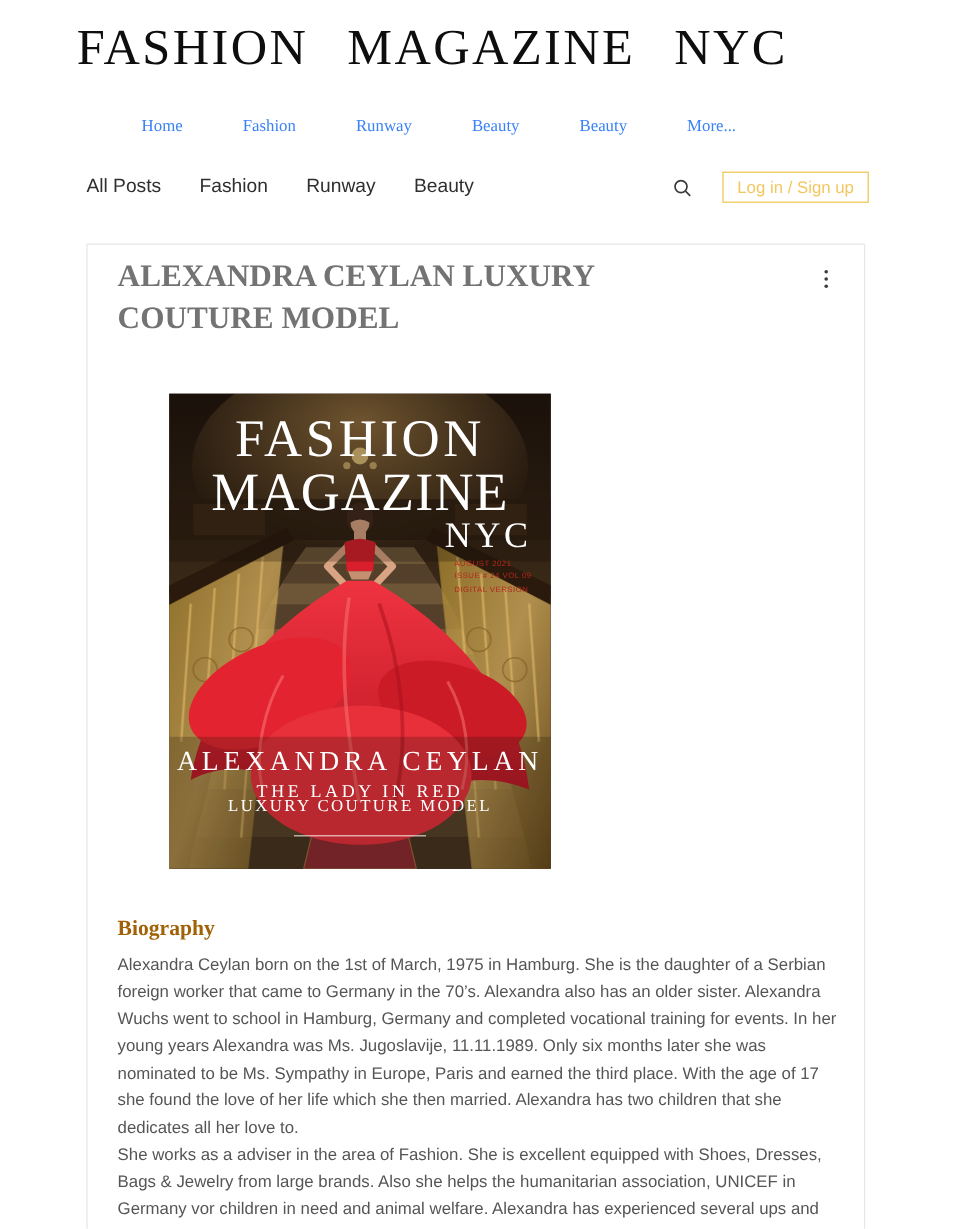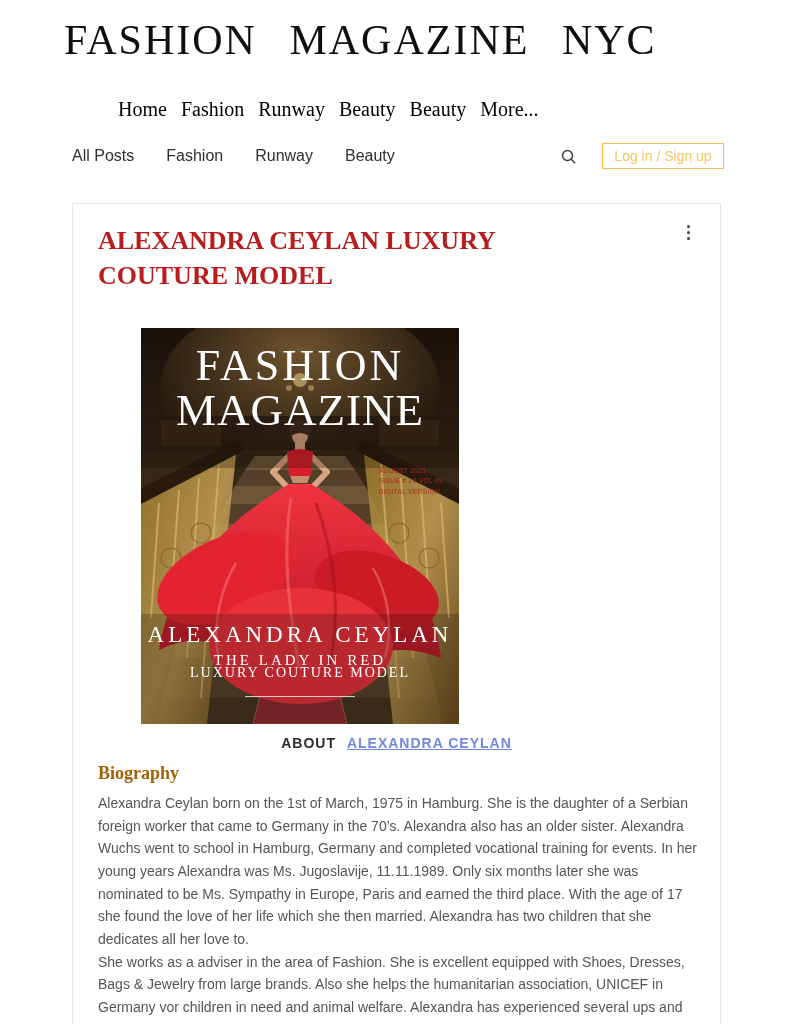--- a/index.html
+++ b/index.html
@@ -2,39 +2,39 @@
 <html><head>
 <meta charset="utf-8">
 <style>
   * { box-sizing: border-box; margin: 0; padding: 0; }
   html,body { width:796px; height:1024px; background:#ffffff; overflow:hidden;
     font-family:"Liberation Sans", sans-serif; position:relative; }
 
   
   .logo { position:absolute; left:64px; top:16px; font-family:"Liberation Serif", serif;
     font-size:42px; letter-spacing:2px; word-spacing:20px; color:#0e0e0e; white-space:nowrap; }
-  .mainnav { position:absolute; left:118px; top:98px; display:flex; gap:14px;
-    font-family:"Liberation Serif", serif; font-size:20px; color:#000000; }
+  .mainnav { position:absolute; left:118px; top:98px; display:flex; gap:50px;
+    font-family:"Liberation Serif", serif; font-size:14px; color:#3b82f6; }
   .mainnav span { cursor:pointer; }
 
   
   .blogbar-tabs { position:absolute; left:72px; top:147px; display:flex; gap:32px;
     font-size:16px; color:#2f2f2f; }
   .blogbar-tabs span { cursor:pointer; }
   .searchbtn { position:absolute; left:558px; top:146px; width:22px; height:22px; cursor:pointer; }
   .loginbtn { position:absolute; left:602px; top:143px; width:122px; height:26px;
     border:1px solid #f0c24b; color:#f3c75f; background:#fff; font-size:14px;
     display:flex; align-items:center; justify-content:center; cursor:pointer;
     font-family:"Liberation Sans", sans-serif; }
 
   
   .card { position:absolute; left:72px; top:203px; width:649px; height:830px;
     background:#fff; border:1px solid #e7e7e7; }
-  .post-title { position:absolute; left:25px; top:19px; width:480px;
-    font-family:"Liberation Serif", serif; font-size:26px; line-height:1.35; color:#b91c1c; }
+  .post-title { position:absolute; left:25px; top:8px; width:480px;
+    font-family:"Liberation Serif", serif; font-size:26px; line-height:1.35; color:#737373; }
   .kebab { position:absolute; right:27px; top:18px; display:flex; flex-direction:column;
     gap:3px; cursor:pointer; padding:3px; }
   .kebab i { width:3px; height:3px; background:#3c3c3c; border-radius:50%; display:block; }
 
   
   .cover { position:absolute; left:68px; top:124px; width:318px; height:396px;
     overflow:hidden; background:#241810; }
   .cover svg.art { position:absolute; left:0; top:0; }
   .cover .ct { position:absolute; color:#fff; font-family:"Liberation Serif", serif;
     width:100%; text-align:center; white-space:nowrap; }
@@ -198,37 +198,34 @@
         <path d="M95 235 C80 260 70 300 78 330" stroke="#ff8a84" stroke-width="2.5" fill="none" opacity="0.45"></path>
         <path d="M232 240 C248 268 252 300 244 330" stroke="#ff8a84" stroke-width="2.5" fill="none" opacity="0.45"></path>
       </g>
 
       <rect x="0" y="0" width="318" height="140" fill="#140c06" opacity="0.25"></rect>
       <rect x="0" y="286" width="318" height="110" fill="#140c06" opacity="0.22"></rect>
     </svg>
 
     <div class="ct m1">FASHION</div>
     <div class="ct m2">MAGAZINE</div>
+    <div class="ct m3">NYC</div>
 
     <div class="issue">
       <div>AUGUST 2021</div>
       <div>ISSUE # 24 VOL 09</div>
       <div>DIGITAL VERSION</div>
     </div>
 
     <div class="ct cname">ALEXANDRA CEYLAN</div>
     <div class="ct ctag1">THE LADY IN RED</div>
     <div class="ct ctag2">LUXURY COUTURE MODEL</div>
     <div class="crule"></div>
   </div>
 
-  <div class="about">
-    <span>ABOUT</span>
-    <a>ALEXANDRA CEYLAN</a>
-  </div>
 
   <h2 class="bio-h">Biography</h2>
 
   <div class="bio-body">
     <p>Alexandra Ceylan born on the 1st of March, 1975 in Hamburg. She is the daughter of a Serbian foreign worker that came to Germany in the 70’s. Alexandra also has an older sister. Alexandra Wuchs went to school in Hamburg, Germany and completed vocational training for events. In her young years Alexandra was Ms. Jugoslavije, 11.11.1989. Only six months later she was nominated to be Ms. Sympathy in Europe, Paris and earned the third place. With the age of 17 she found the love of her life which she then married. Alexandra has two children that she dedicates all her love to.</p>
     <p>She works as a adviser in the area of Fashion. She is excellent equipped with Shoes, Dresses, Bags &amp; Jewelry from large brands. Also she helps the humanitarian association, UNICEF in Germany vor children in need and animal welfare. Alexandra has experienced several ups and downs in her life that she was able to fight through with her strong confidence and always managed to keep going, and not give up. Her life motto is held constant until this day “live everyday, enjoy every moment and never give up”.</p>
   </div>
 
 </div>
 

